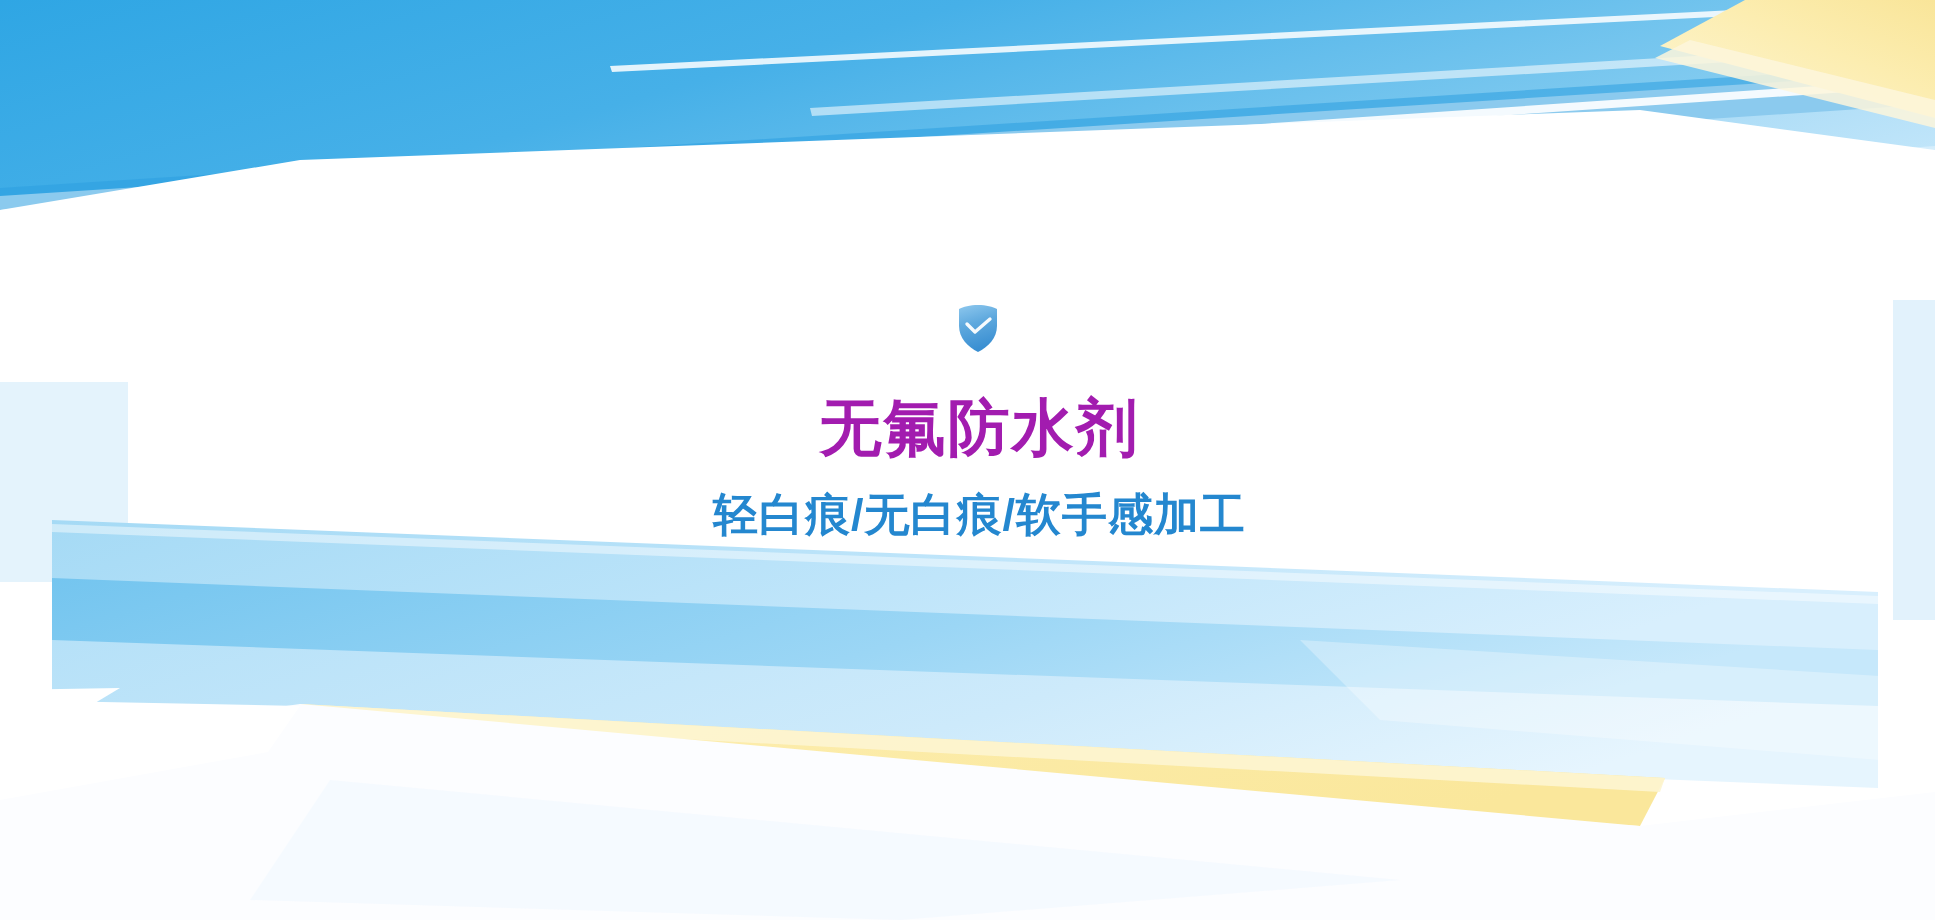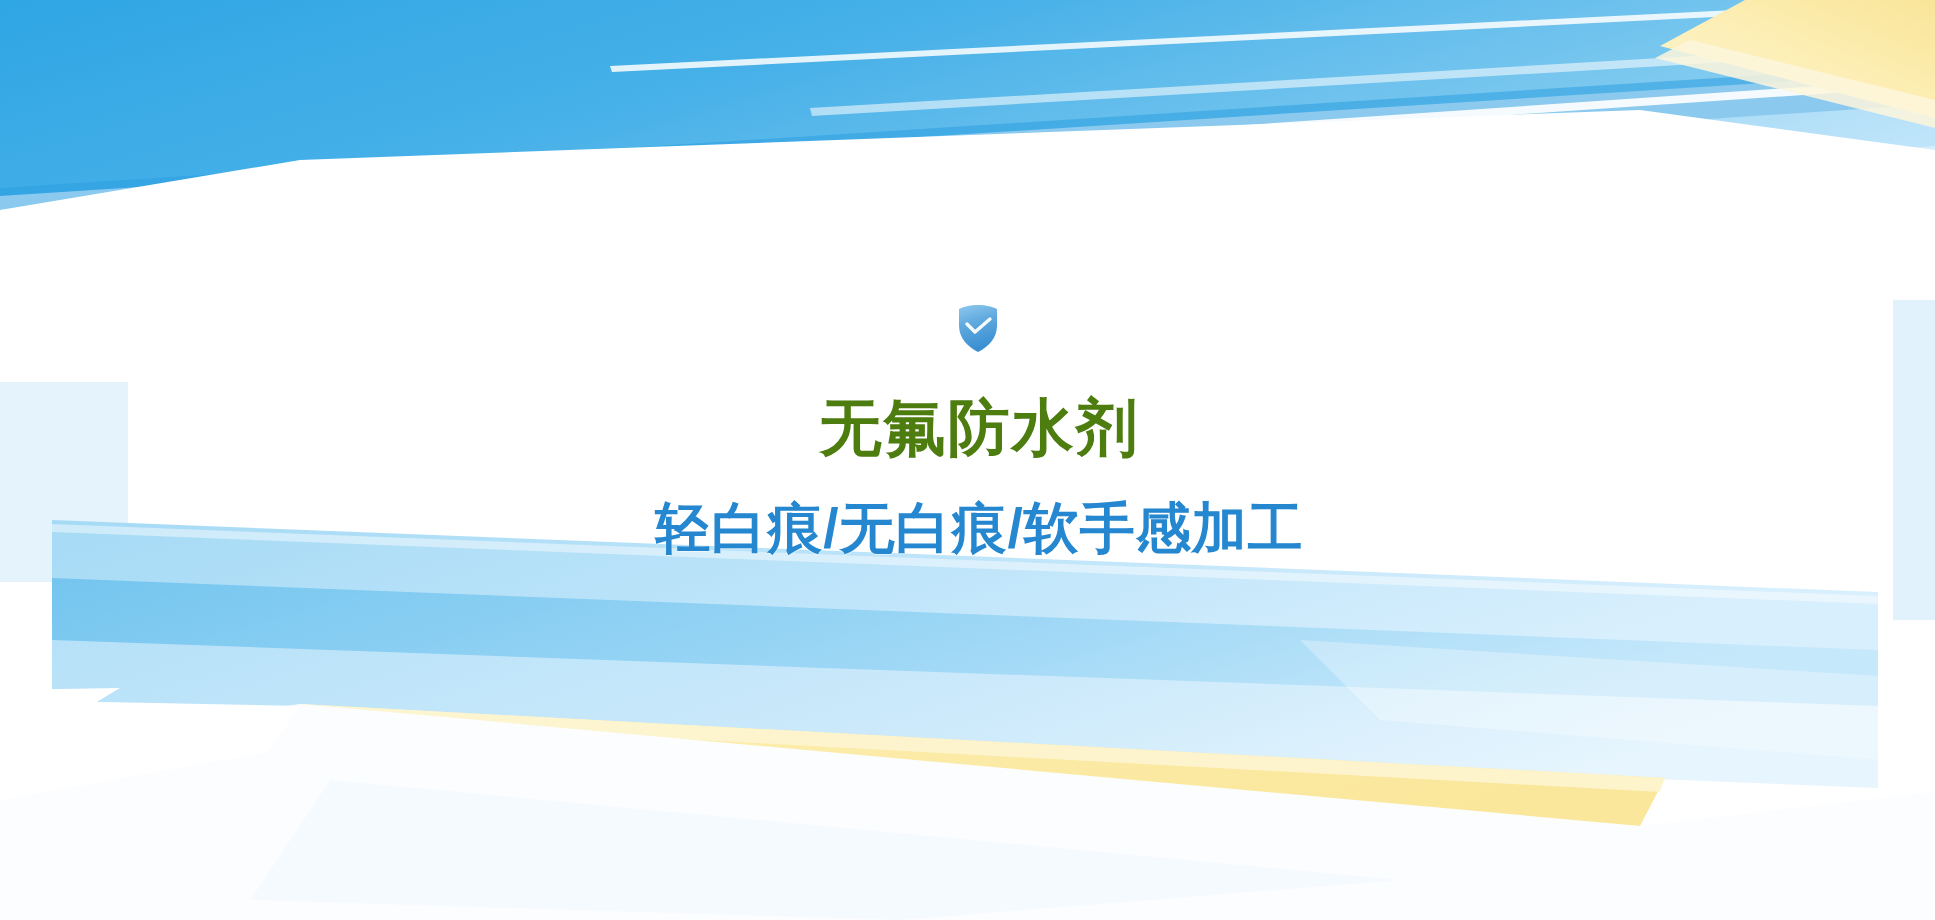--- a/index.html
+++ b/index.html
@@ -59,33 +59,33 @@
     position: absolute;
     left: 50%;
     top: 355px;
     transform: translateX(-50%);
     margin-left: 12px;
     white-space: nowrap;
     font-size: 62px;
     line-height: 1.0;
     font-weight: 700;
     letter-spacing: 2px;
-    color: #4d7c0f;
+    color: #a21caf;
     pointer-events: auto;
     text-shadow: 0 1px 1px rgba(255,255,255,0.55);
   }
 
   .subhead {
     position: absolute;
     left: 50%;
     top: 455px;
     transform: translateX(-50%);
     margin-left: 12px;
     white-space: nowrap;
-    font-size: 55px;
+    font-size: 45px;
     line-height: 1.0;
     font-weight: 700;
     letter-spacing: 1px;
     color: #2487cf;
     pointer-events: auto;
     text-shadow: 0 1px 1px rgba(255,255,255,0.55);
   }
 </style>
 </head>
 <body>

